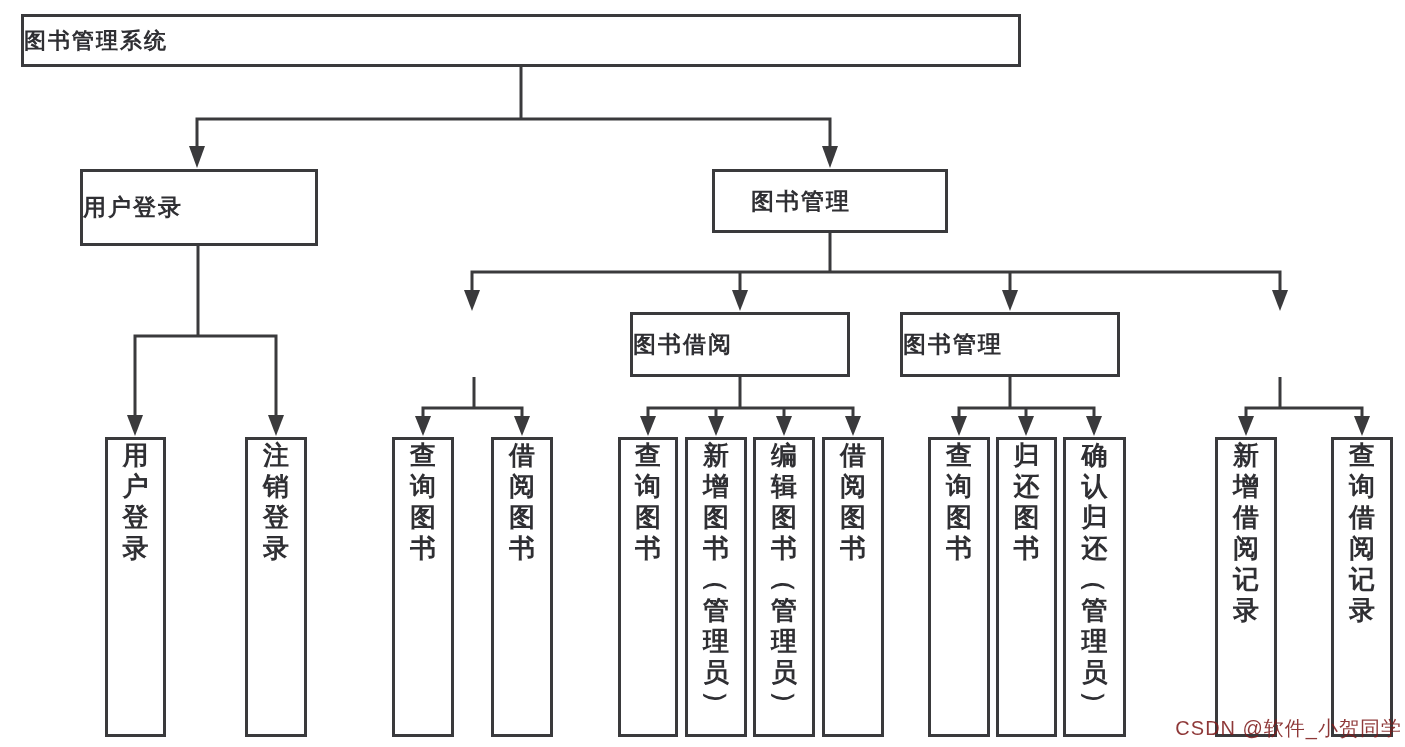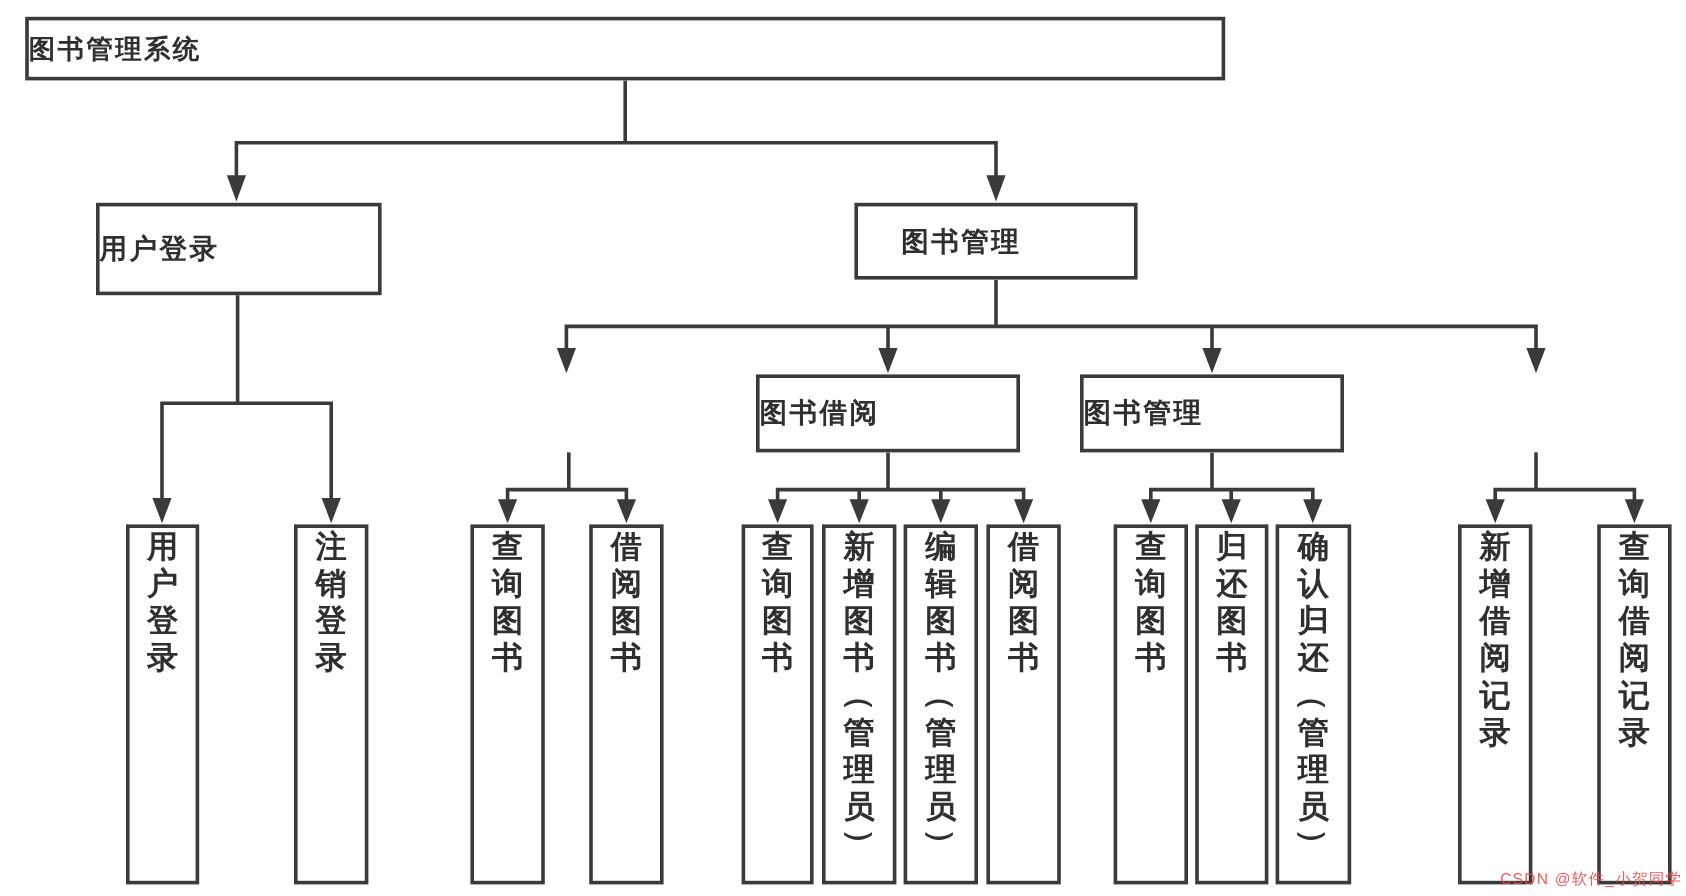--- a/index.html
+++ b/index.html
@@ -12,22 +12,22 @@
     position:absolute;box-sizing:border-box;background:#ffffff;
     border:3px solid #3a3a3c;color:#2f2f33;
     display:flex;align-items:center;justify-content:flex-start;text-align:center;font-weight:bold;
   }
   .hbox{font-size:23px;letter-spacing:2px;}
   .root{font-size:22px;}
   .vbox{flex-direction:column;font-size:26px;line-height:31px;}
   .vbox .ch{display:block;height:31px;width:31px;text-align:center;}
   .vbox .ch.rot{transform:rotate(90deg);}
   .watermark{
-    position:absolute;right:3px;bottom:5px;font-size:13px;letter-spacing:1px;
-    color:#ef4444;opacity:.88;white-space:nowrap;z-index:5;
+    position:absolute;right:3px;bottom:5px;font-size:20px;letter-spacing:1px;
+    color:#7f1d1d;opacity:.88;white-space:nowrap;z-index:5;
   }
 </style>
 </head>
 <body>
 
 <div class="stage">
 
   <svg class="connectors" viewBox="0 0 1405 747" xmlns="http://www.w3.org/2000/svg">
     <g stroke="#3a3a3c" stroke-width="3" fill="none">
 

